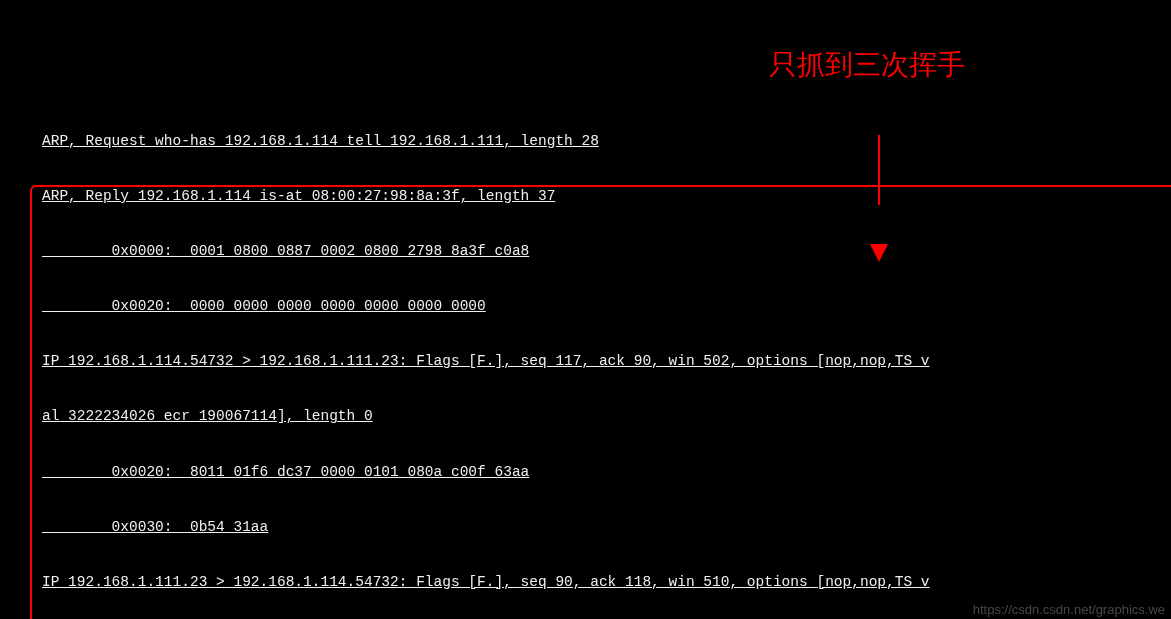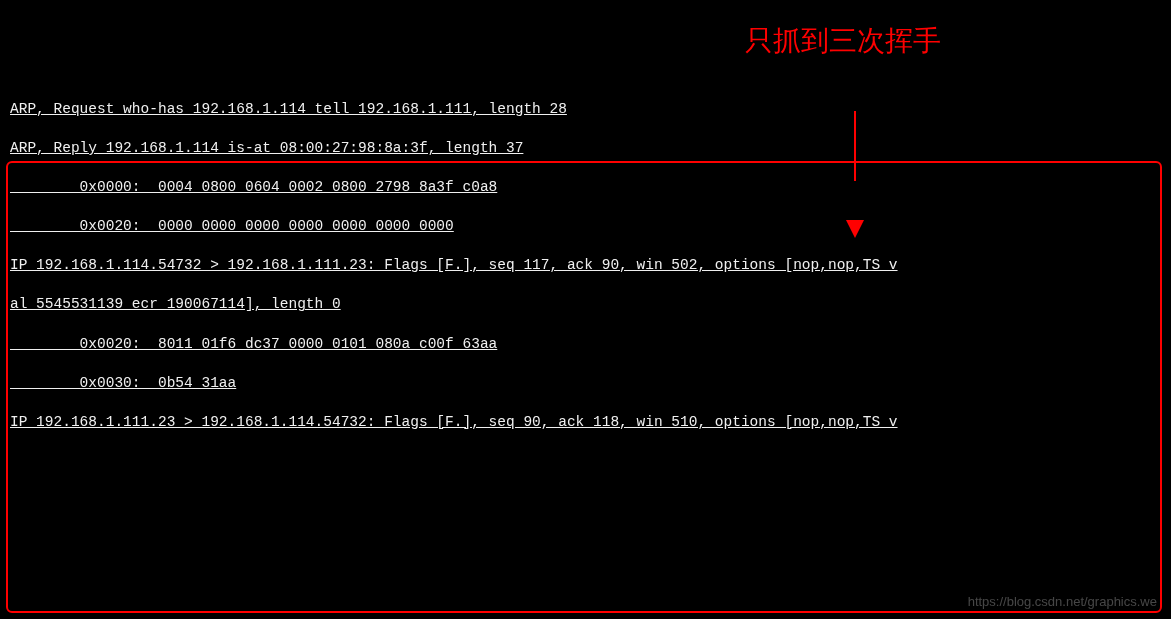--- a/index.html
+++ b/index.html
@@ -1,16 +1,16 @@
 <!DOCTYPE html>
 <html><head>
   <meta charset="utf-8">
   <style>
     * {
-      margin: 0;
+      margin: 8px;
       padding: 0;
       box-sizing: border-box;
     }
     body {
       background: #000;
       font-family: 'Courier New', monospace;
       font-size: 14.5px;
       color: #f0f0f0;
       line-height: 1.35;
       white-space: pre;
@@ -68,24 +68,24 @@
     }
   </style>
 </head>
 <body>
 
 
 
 <div class="terminal">
 <div class="line">ARP, Request who-has 192.168.1.114 tell 192.168.1.111, length 28</div>
 <div class="line">ARP, Reply 192.168.1.114 is-at 08:00:27:98:8a:3f, length 37</div>
-<div class="line">        0x0000:  0004 0800 0604 0002 0800 2798 8a3f c0a8</div>
+<div class="line">        0x0000:  0001 0800 0887 0002 0800 2798 8a3f c0a8</div>
 <div class="line">        0x0020:  0000 0000 0000 0000 0000 0000 0000</div>
 <div class="line">IP 192.168.1.114.54732 &gt; 192.168.1.111.23: Flags [F.], seq 117, ack 90, win 502, options [nop,nop,TS v</div>
-<div class="line">al 5545531139 ecr 190067114], length 0</div>
+<div class="line">al 3222234026 ecr 190067114], length 0</div>
 <div class="line">        0x0020:  8011 01f6 dc37 0000 0101 080a c00f 63aa</div>
 <div class="line">        0x0030:  0b54 31aa</div>
 <div class="line">IP 192.168.1.111.23 &gt; 192.168.1.114.54732: Flags [F.], seq 90, ack 118, win 510, options [nop,nop,TS v</div>
 
 
 
 
 
 
 
@@ -99,16 +99,16 @@
 
 <div class="arrow-container" style="left:846px; top:72px;">
   <div class="arrow-line" style="height:70px;"></div>
   <div class="arrow-head"></div>
 </div>
 
 <div class="red-box-large" style="left:6px; top:161px; width:1156px; height:452px; border-radius:6px;"></div>
 
 
 
-<div class="watermark">https://blog.csdn.net/graphics.we</div>
+<div class="watermark">https://csdn.csdn.net/graphics.we</div>
 
 
 
 
 </body></html>

